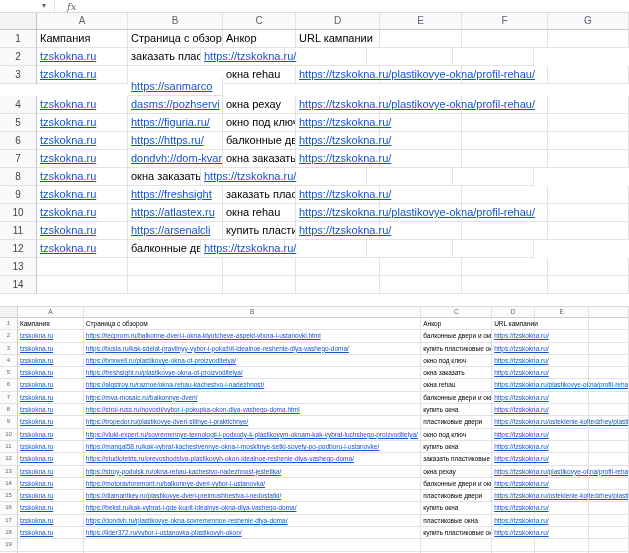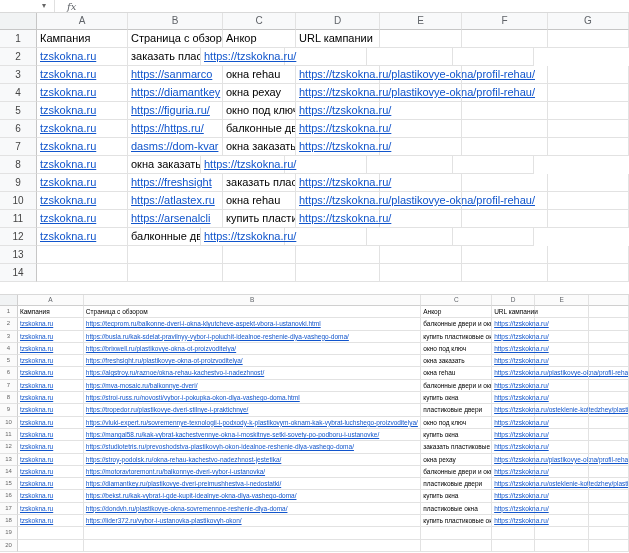--- a/index.html
+++ b/index.html
@@ -86,31 +86,31 @@
       <div class="cell" style="width: 91px;"><a class="lnk">tzskokna.ru</a></div>
       <div class="cell plain" style="width: 73px;">заказать пластиковые окна</div>
       <div class="cell ov" style="width: 84px;"><a class="lnk">https://tzskokna.ru/</a></div>
       <div class="cell" style="width: 82px;"></div>
       <div class="cell" style="width: 86px;"></div>
       <div class="cell" style="width: 81px;"></div>
     </div>
     <div class="s-row">
       <div class="cell rowhdr" style="width: 37px;">3</div>
       <div class="cell" style="width: 91px;"><a class="lnk">tzskokna.ru</a></div>
-      <div class="cell" style="width: 95px;"><a class="lnk">https://sanmarco</a></div>
+      <div class="cell" style="width: 95px; margin-top: 12px;"><a class="lnk">https://sanmarco</a></div>
       <div class="cell plain" style="width: 73px;">окна rehau</div>
       <div class="cell ov" style="width: 84px;"><a class="lnk">https://tzskokna.ru/plastikovye-okna/profil-rehau/</a></div>
       <div class="cell" style="width: 82px;"></div>
       <div class="cell" style="width: 86px;"></div>
       <div class="cell" style="width: 81px;"></div>
     </div>
     <div class="s-row">
       <div class="cell rowhdr" style="width: 37px;">4</div>
       <div class="cell" style="width: 91px;"><a class="lnk">tzskokna.ru</a></div>
-      <div class="cell" style="width: 95px;"><a class="lnk">https://diamantkey</a></div>
+      <div class="cell" style="width: 95px;"><a class="lnk">dasms://pozhservi</a></div>
       <div class="cell plain" style="width: 73px;">окна рехау</div>
       <div class="cell ov" style="width: 84px;"><a class="lnk">https://tzskokna.ru/plastikovye-okna/profil-rehau/</a></div>
       <div class="cell" style="width: 82px;"></div>
       <div class="cell" style="width: 86px;"></div>
       <div class="cell" style="width: 81px;"></div>
     </div>
     <div class="s-row">
       <div class="cell rowhdr" style="width: 37px;">5</div>
       <div class="cell" style="width: 91px;"><a class="lnk">tzskokna.ru</a></div>
       <div class="cell" style="width: 95px;"><a class="lnk">https://figuria.ru/</a></div>
@@ -126,21 +126,21 @@
       <div class="cell" style="width: 95px;"><a class="lnk">https://https.ru/</a></div>
       <div class="cell plain" style="width: 73px;">балконные двери и окна</div>
       <div class="cell ov" style="width: 84px;"><a class="lnk">https://tzskokna.ru/</a></div>
       <div class="cell" style="width: 82px;"></div>
       <div class="cell" style="width: 86px;"></div>
       <div class="cell" style="width: 81px;"></div>
     </div>
     <div class="s-row">
       <div class="cell rowhdr" style="width: 37px;">7</div>
       <div class="cell" style="width: 91px;"><a class="lnk">tzskokna.ru</a></div>
-      <div class="cell" style="width: 95px;"><a class="lnk">dasms://dom-kvar</a></div>
+      <div class="cell" style="width: 95px;"><a class="lnk">dondvh://dom-kvar</a></div>
       <div class="cell plain" style="width: 73px;">окна заказать</div>
       <div class="cell ov" style="width: 84px;"><a class="lnk">https://tzskokna.ru/</a></div>
       <div class="cell" style="width: 82px;"></div>
       <div class="cell" style="width: 86px;"></div>
       <div class="cell" style="width: 81px;"></div>
     </div>
     <div class="s-row">
       <div class="cell rowhdr" style="width: 37px;">8</div>
       <div class="cell" style="width: 91px;"><a class="lnk">tzskokna.ru</a></div>
       <div class="cell plain" style="width: 73px;">окна заказать</div>

